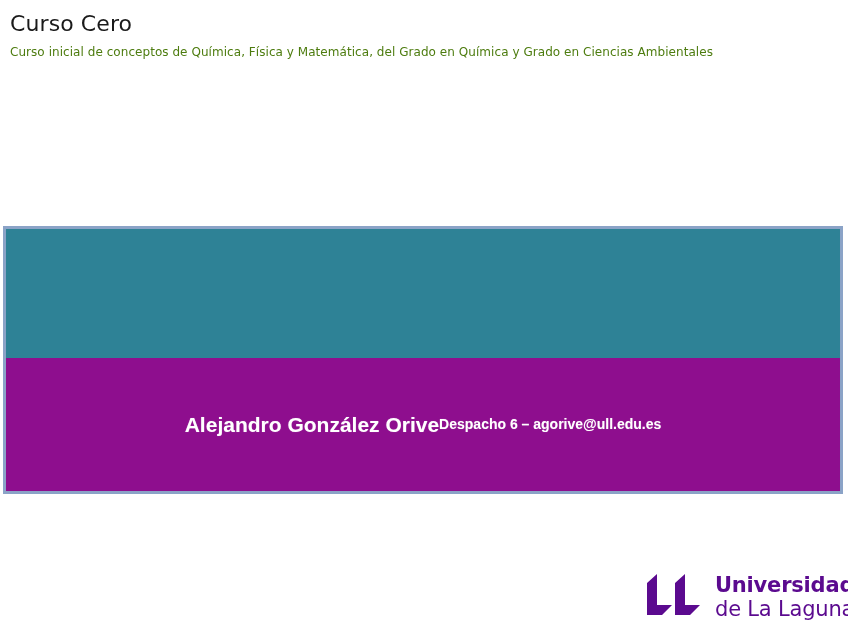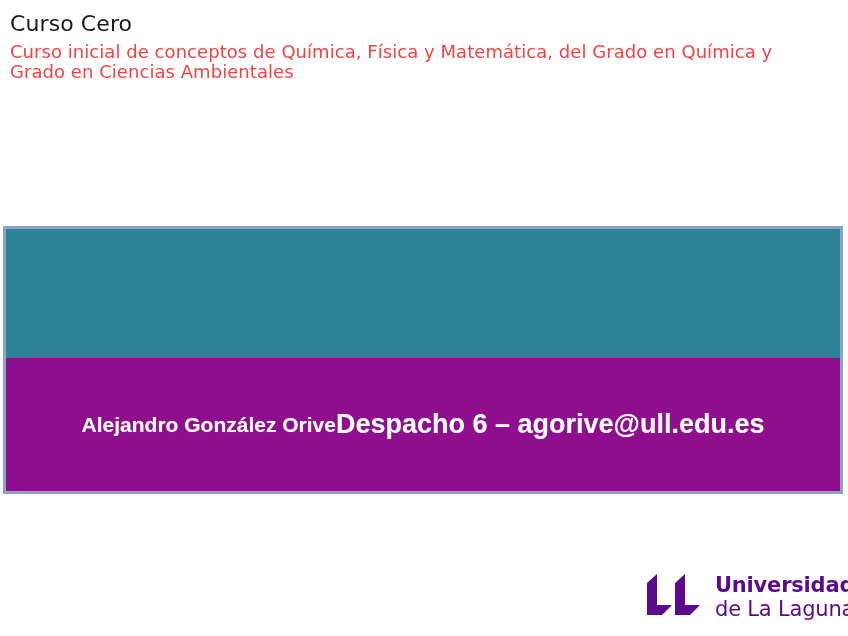--- a/index.html
+++ b/index.html
@@ -37,24 +37,24 @@
     font-size: 22px;
     font-weight: 400;
     line-height: 28px;
     letter-spacing: 0.1px;
     color: #1a1a1a;
     margin: 0 0 4px 0;
     white-space: nowrap;
   }
   .header-subtitle {
     font-family: "DejaVu Sans", sans-serif;
-    font-size: 18px;
+    font-size: 12px;
     font-weight: 400;
     line-height: 20px;
-    color: #ef4444;
+    color: #4d7c0f;
     margin: 0;
     width: 790px;
     letter-spacing: 0.05px;
   }
 
   
   .banner {
     position: absolute;
     left: 3px;
     top: 226px;
@@ -117,21 +117,21 @@
   .author-line {
     font-family: "Liberation Sans", sans-serif;
     color: #ffffff;
     font-weight: 700;
     text-align: center;
     white-space: nowrap;
     text-shadow: 0 0 1px rgba(255,255,255,0.35);
   }
   .author-name      { font-size: 21px; line-height: 33px; }
   .author-dept      { font-size: 21px; line-height: 33px; }
-  .author-office    { font-size: 27px; line-height: 33px; }
+  .author-office    { font-size: 14px; line-height: 33px; }
 
   
   .footer-logo {
     position: absolute;
     left: 645px;
     top: 568px;
     width: 195px;
     height: 58px;
     display: flex;
     align-items: center;

